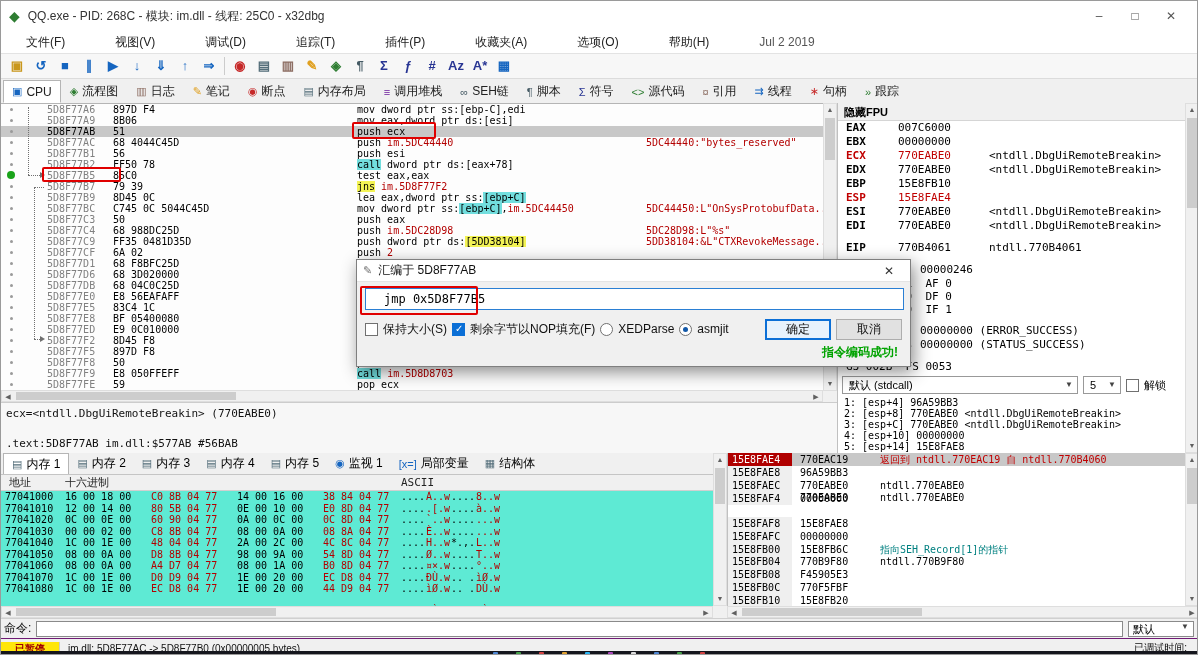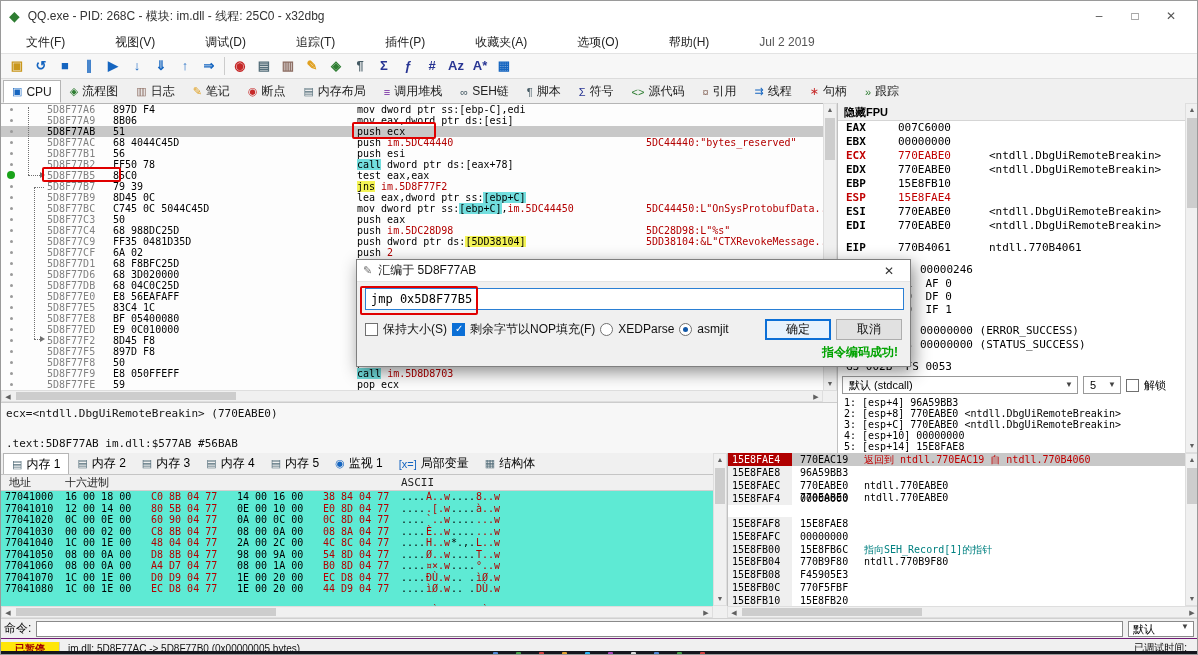--- a/index.html
+++ b/index.html
@@ -80,40 +80,40 @@
 .mg0{left:64px;}.mg1{left:150px;}.mg2{left:236px;}.mg3{left:322px;}
 .ma0{left:400px;}.ma1{left:425px;}.ma2{left:450px;}.ma3{left:475px;}
 .mred{color:#b30000;}
 
 .stack{position:absolute;left:726px;top:452px;width:458px;height:153px;background:#fff;border-left:1px solid #c0c0c0;overflow:hidden;}
 .srow{position:absolute;width:100%;height:13px;font:10px/13px "DejaVu Sans Mono",monospace;white-space:pre;}
 .srow.sel{background:#c8c8c8;}
 .saddr{position:absolute;left:0;width:64px;height:100%;padding-left:4px;background:#efefef;}
 .srow.sel .saddr{background:#b00000;color:#fff;}
 .sval{position:absolute;left:72px;}
-.scmt{position:absolute;left:136px;}
+.scmt{position:absolute;left:152px;}
 .scmt.red{color:#c00000;}
 .scmt.teal{color:#008080;}
 
 .cmdbar{position:absolute;left:0;top:617px;width:100%;height:20px;background:#f0f0f0;display:flex;align-items:center;padding:0 3px;gap:5px;border-top:1px solid #d0d0d0;}
 .cmdlabel{font-size:12px;color:#111;}
 .cmdinput{flex:1;height:16px;border:1px solid #8a8a8a;background:#fff;font:11px "DejaVu Sans Mono",monospace;padding:0 3px;}
 .cmdcombo{width:66px;height:16px;border:1px solid #8a8a8a;background:#fff;font-size:11px;padding:0 4px;display:flex;justify-content:space-between;align-items:flex-start;}
 .statusbar{position:absolute;left:0;top:637px;width:100%;height:19px;background:#f0f0f0;border-top:1px solid #701a75;font-size:10px;display:flex;align-items:center;}
 .stbadge{background:#ffe60a;color:#a00000;font-weight:bold;padding:0 14px;height:13px;line-height:13px;border-right:1px solid #c9c9c9;}
 .stmsg{padding:0 8px;color:#111;}
 .stright{margin-left:auto;padding-right:10px;color:#111;}
 .taskbar{position:absolute;left:0;top:650px;width:100%;height:5px;background:#15161d;display:flex;gap:18px;justify-content:center;align-items:center;}
 .tbdot{width:5px;height:3px;border-radius:1px;display:inline-block;}
 
 .dialog{position:absolute;left:355px;top:258px;width:555px;height:108px;background:#f0f0f0;border:1px solid #7f7f7f;box-shadow:3px 5px 16px rgba(0,0,0,.45);z-index:50;}
 .dtitle{height:22px;background:#fff;display:flex;align-items:center;padding:0 6px;font-size:12px;gap:6px;border-bottom:1px solid #e4e4e4;color:#111;}
 .dticon{color:#777;font-size:11px;}
 .dclose{margin-left:auto;width:30px;text-align:center;color:#333;font-size:12px;}
-.dinput{position:absolute;left:8px;top:28px;width:539px;height:22px;border:1px solid #2a7fd4;background:#fff;font:12px "DejaVu Sans Mono",monospace;padding:0 5px;color:#000;}
+.dinput{position:absolute;left:8px;top:28px;width:539px;height:22px;border:1px solid #2a7fd4;background:#fff;font:12px "DejaVu Sans Mono",monospace;padding:0 18px;color:#000;}
 .dctrls{position:absolute;left:8px;top:58px;right:8px;height:22px;display:flex;align-items:center;gap:5px;font-size:12px;color:#111;}
 .rb{width:13px;height:13px;border:1px solid #707070;border-radius:50%;background:#fff;display:inline-block;position:relative;flex:none;}
 .rb.on::after{content:"";position:absolute;left:3px;top:3px;width:5px;height:5px;border-radius:50%;background:#1258a8;}
 .dbtn{width:66px;height:21px;background:#e1e1e1;border:1px solid #adadad;font-size:12px;text-align:center;line-height:19px;}
 .dbtn.default{border:2px solid #0b6fd6;background:#e7f2fc;line-height:17px;}
 .dstatus{position:absolute;right:12px;top:84px;font-size:12px;font-weight:bold;}
 
 .redbox{position:absolute;border:2px solid #e00000;border-radius:2px;z-index:60;}
 </style>
 </head>

